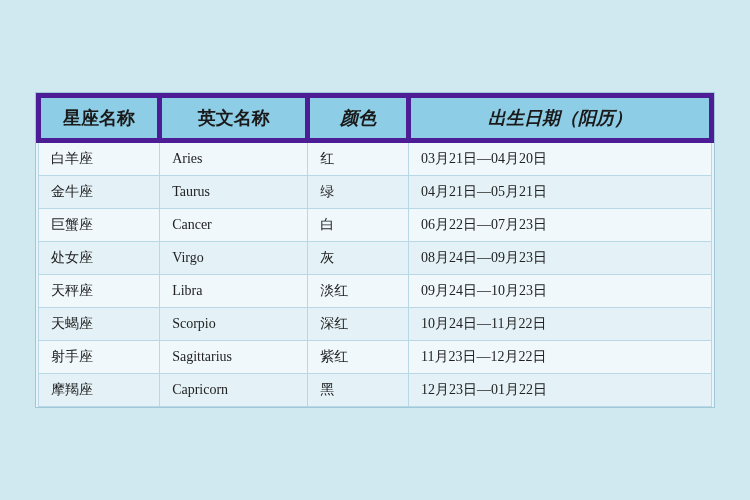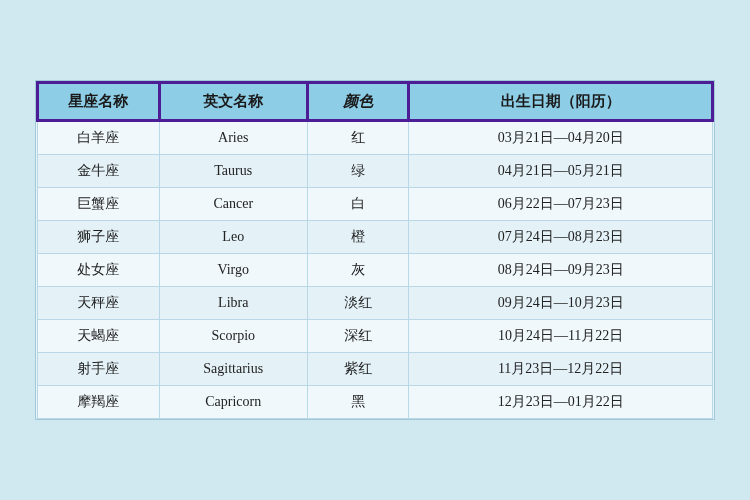--- a/index.html
+++ b/index.html
@@ -27,48 +27,48 @@
     table {
       width: 100%;
       border-collapse: collapse;
     }
 
     thead tr {
       background-color: #8ecde6;
     }
 
     thead th {
-      border: 3px solid #4c1d95;
+      border: 5px solid #4c1d95;
       padding: 8px 12px;
       text-align: center;
-      font-size: 15px;
+      font-size: 18px;
       font-weight: bold;
       color: #1a1a1a;
     }
 
     tbody tr {
       background-color: #f0f8fc;
     }
 
     tbody tr:nth-child(even) {
       background-color: #e4f2f8;
     }
 
     tbody td {
       border: 1px solid #b8d8e8;
       padding: 7px 12px;
-      text-align: center;
+      text-align: left;
       font-size: 14px;
       color: #222;
     }
 
     .col-cn { width: 18%; }
     .col-en { width: 22%; }
     .col-color { width: 15%; font-style: italic; }
-    .col-date { width: 45%; }
+    .col-date { width: 45%; font-style: italic; }
   </style>
 </head>
 <body>
 
 <div class="table-container">
   <table>
     <thead>
       <tr>
         <th class="col-cn">星座名称</th>
         <th class="col-en">英文名称</th>
@@ -87,26 +87,20 @@
           <td>金牛座</td>
           <td>Taurus</td>
           <td>绿</td>
           <td>04月21日—05月21日</td>
         </tr>
         <tr>
           <td>巨蟹座</td>
           <td>Cancer</td>
           <td>白</td>
           <td>06月22日—07月23日</td>
-        </tr>
-        <tr>
-          <td>狮子座</td>
-          <td>Leo</td>
-          <td>橙</td>
-          <td>07月24日—08月23日</td>
         </tr>
         <tr>
           <td>处女座</td>
           <td>Virgo</td>
           <td>灰</td>
           <td>08月24日—09月23日</td>
         </tr>
         <tr>
           <td>天秤座</td>
           <td>Libra</td>

